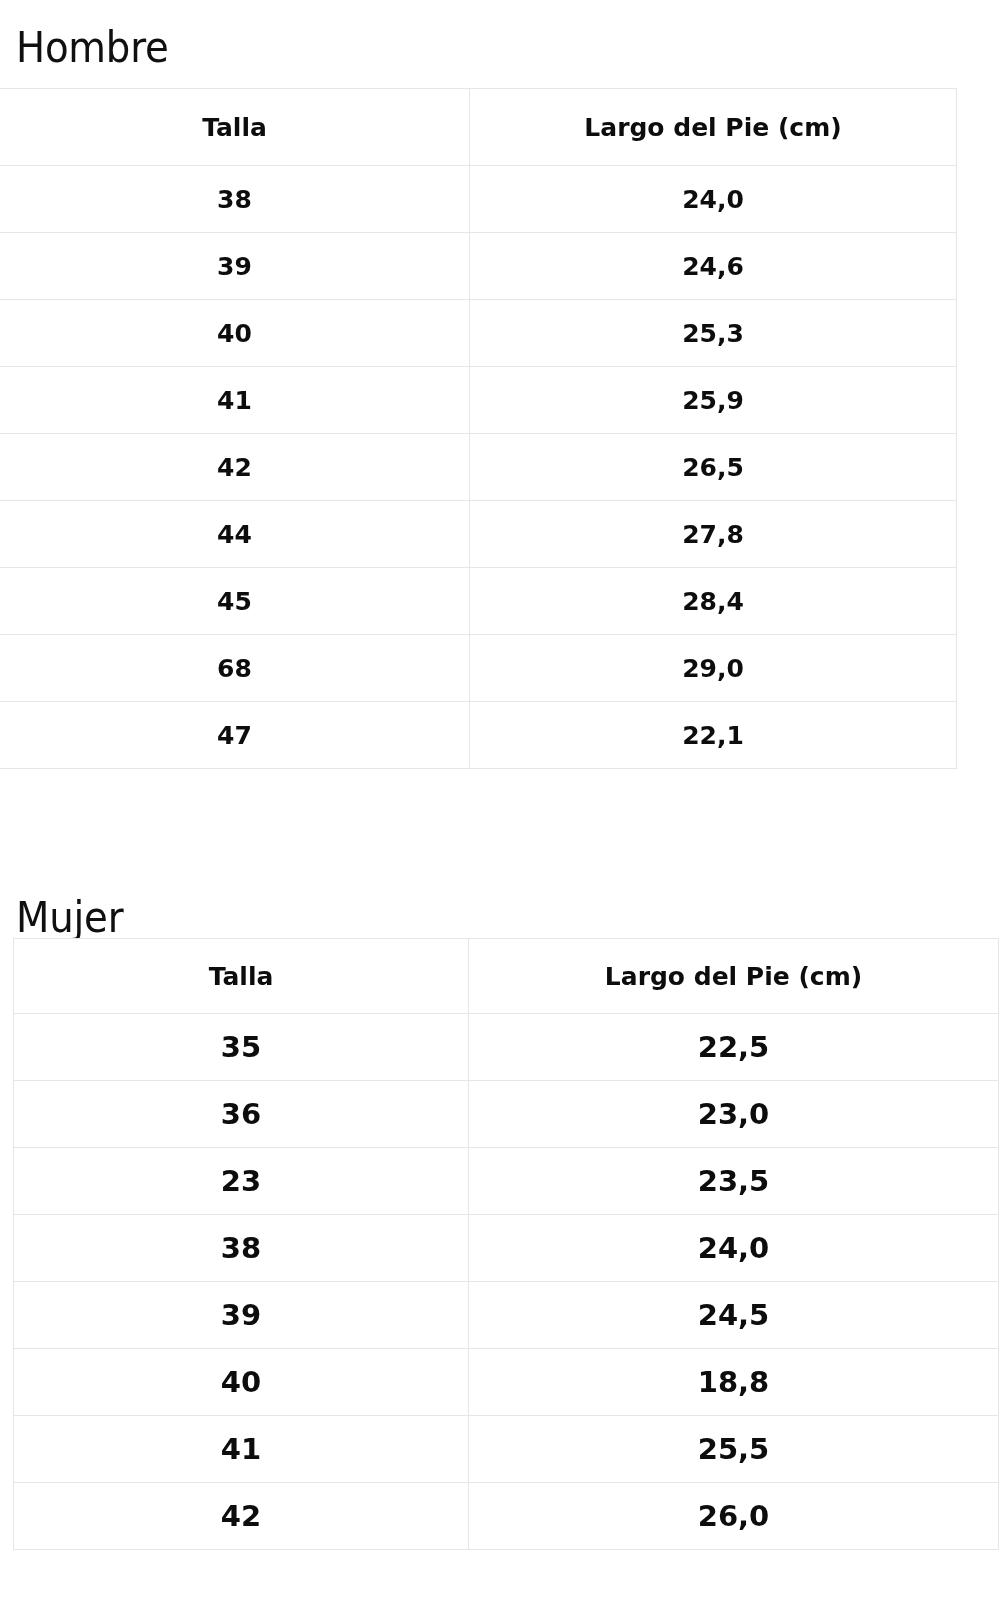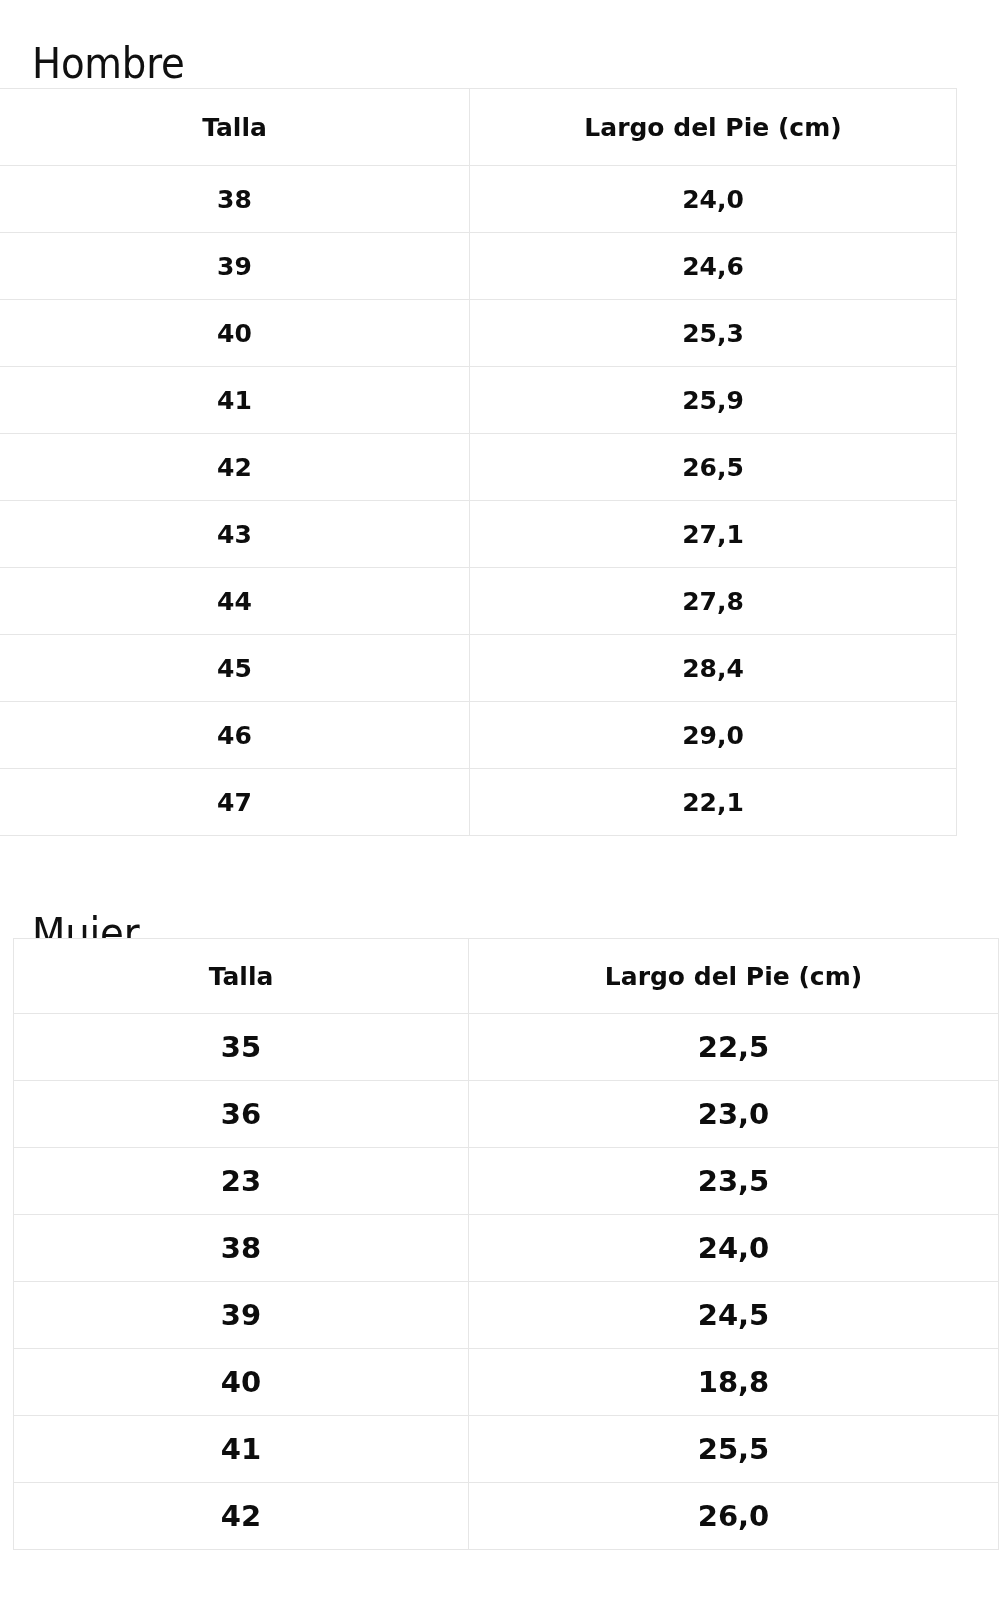--- a/index.html
+++ b/index.html
@@ -25,21 +25,21 @@
 
   
   .section-heading {
     font-family: "DejaVu Sans Condensed", "DejaVu Sans", "Liberation Sans", sans-serif;
     font-stretch: condensed;
     font-weight: 400;
     font-size: 43px;
     line-height: 1.0;
     color: #101010;
     letter-spacing: -0.2px;
-    margin: 16px;
+    margin: 0;
     padding: 0;
   }
 
   #heading-hombre {
     position: absolute;
     left: 16px;
     top: 26px;
   }
 
   #heading-mujer {
@@ -134,33 +134,29 @@
       </tr>
       <tr>
         <td>41</td>
         <td>25,9</td>
       </tr>
       <tr>
         <td>42</td>
         <td>26,5</td>
       </tr>
       <tr>
-        <td>43</td>
-        <td>27,1</td>
-      </tr>
-      <tr>
         <td>44</td>
         <td>27,8</td>
       </tr>
       <tr>
         <td>45</td>
         <td>28,4</td>
       </tr>
       <tr>
-        <td>46</td>
+        <td>68</td>
         <td>29,0</td>
       </tr>
       <tr>
         <td>47</td>
         <td>22,1</td>
       </tr>
     </tbody>
   </table>
 
   <h2 class="section-heading" id="heading-mujer">Mujer</h2>

